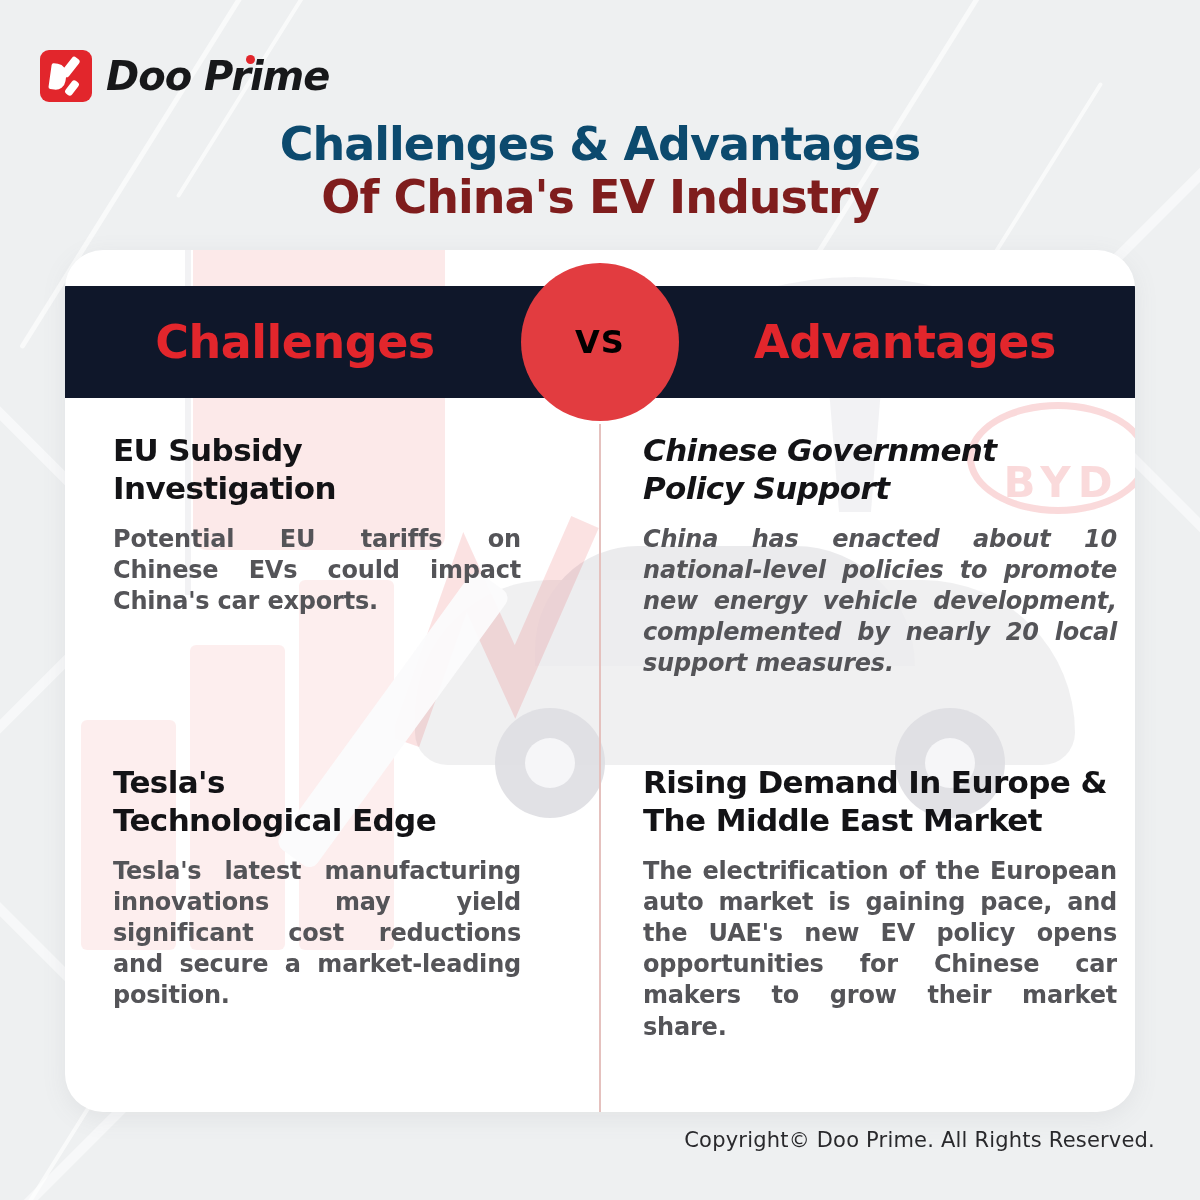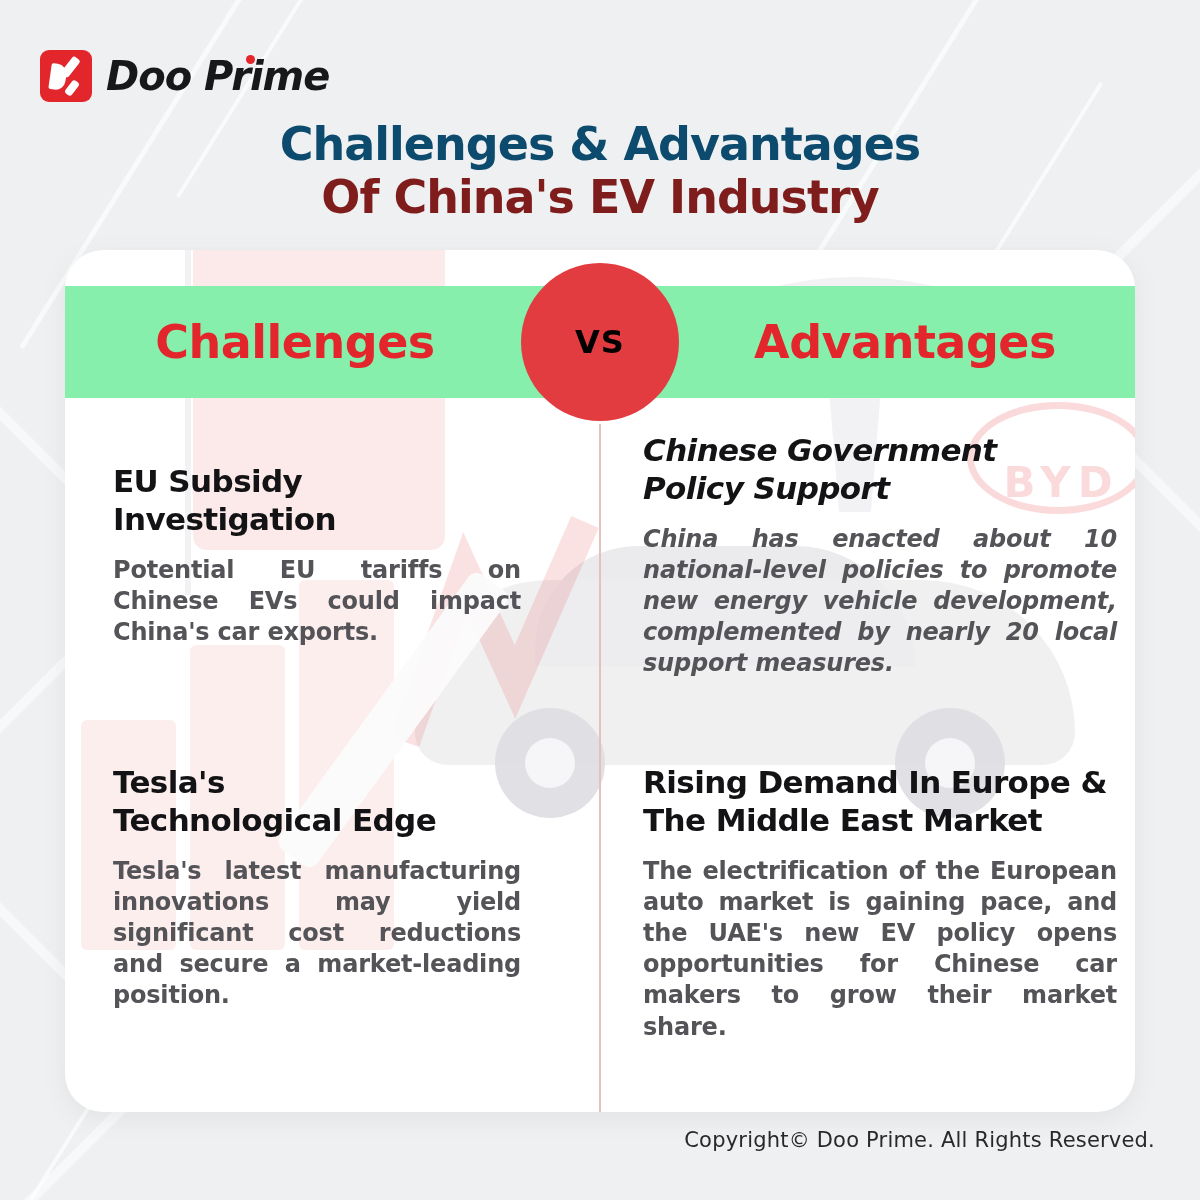--- a/index.html
+++ b/index.html
@@ -46,38 +46,38 @@
   .car-ghost .hub{position:absolute;top:488px;width:50px;height:50px;background:#f7f7f9;border-radius:50%;opacity:.95;}
   .car-ghost .hub.h1{left:460px;} .car-ghost .hub.h2{left:860px;}
   .bar-ghost{background:#e2262c;opacity:.08;border-radius:6px;}
   .b1{left:16px;top:470px;width:95px;height:230px;}
   .b2{left:125px;top:395px;width:95px;height:305px;}
   .b3{left:234px;top:330px;width:95px;height:370px;}
   .arrow-ghost{left:305px;top:300px;width:46px;height:340px;background:#fbfbfc;opacity:.95;transform:rotate(36deg);border-radius:10px;}
   .m-ghost{left:330px;top:262px;opacity:.13;}
 
   
-  .band{position:absolute;left:0;top:36px;width:1070px;height:112px;background:#86efac;}
+  .band{position:absolute;left:0;top:36px;width:1070px;height:112px;background:#0f172a;}
   .band-label{position:absolute;top:0;height:112px;display:flex;align-items:center;justify-content:center;
               font-size:46px;font-weight:bold;color:#e2262c;letter-spacing:-0.5px;}
   .band-label.left{left:0;width:460px;}
   .band-label.right{left:610px;width:460px;}
   .vs-circle{position:absolute;left:456px;top:13px;width:158px;height:158px;border-radius:50%;background:#e23c40;
              display:flex;align-items:center;justify-content:center;}
   .vs-circle span{font-size:32px;font-weight:bold;color:#000000;letter-spacing:1px;}
 
   
   .divider{position:absolute;left:534px;top:174px;width:2px;height:688px;background:#e5c1be;}
 
   
   .sec{position:absolute;}
   .sec h3{margin:0;font-size:31px;font-weight:bold;color:#131316;line-height:1.22;letter-spacing:-0.6px;white-space:pre;}
   .sec p{margin:16px 0 0 0;font-size:24px;font-weight:600;color:#545458;line-height:1.3;
          text-align:justify;letter-spacing:-0.2px;}
-  .sec.l1{left:48px;top:182px;width:408px;margin-top:31px;}
+  .sec.l1{left:48px;top:182px;width:408px;}
   .sec.r1{left:578px;top:182px;width:474px;font-style:italic;}
   .sec.l2{left:48px;top:514px;width:408px;}
   .sec.r2{left:578px;top:514px;width:474px;}
 
   
   .footer{position:absolute;right:45px;top:1128px;font-size:21px;color:#29292c;letter-spacing:.2px;}
 </style>
 </head>
 <body>
 

